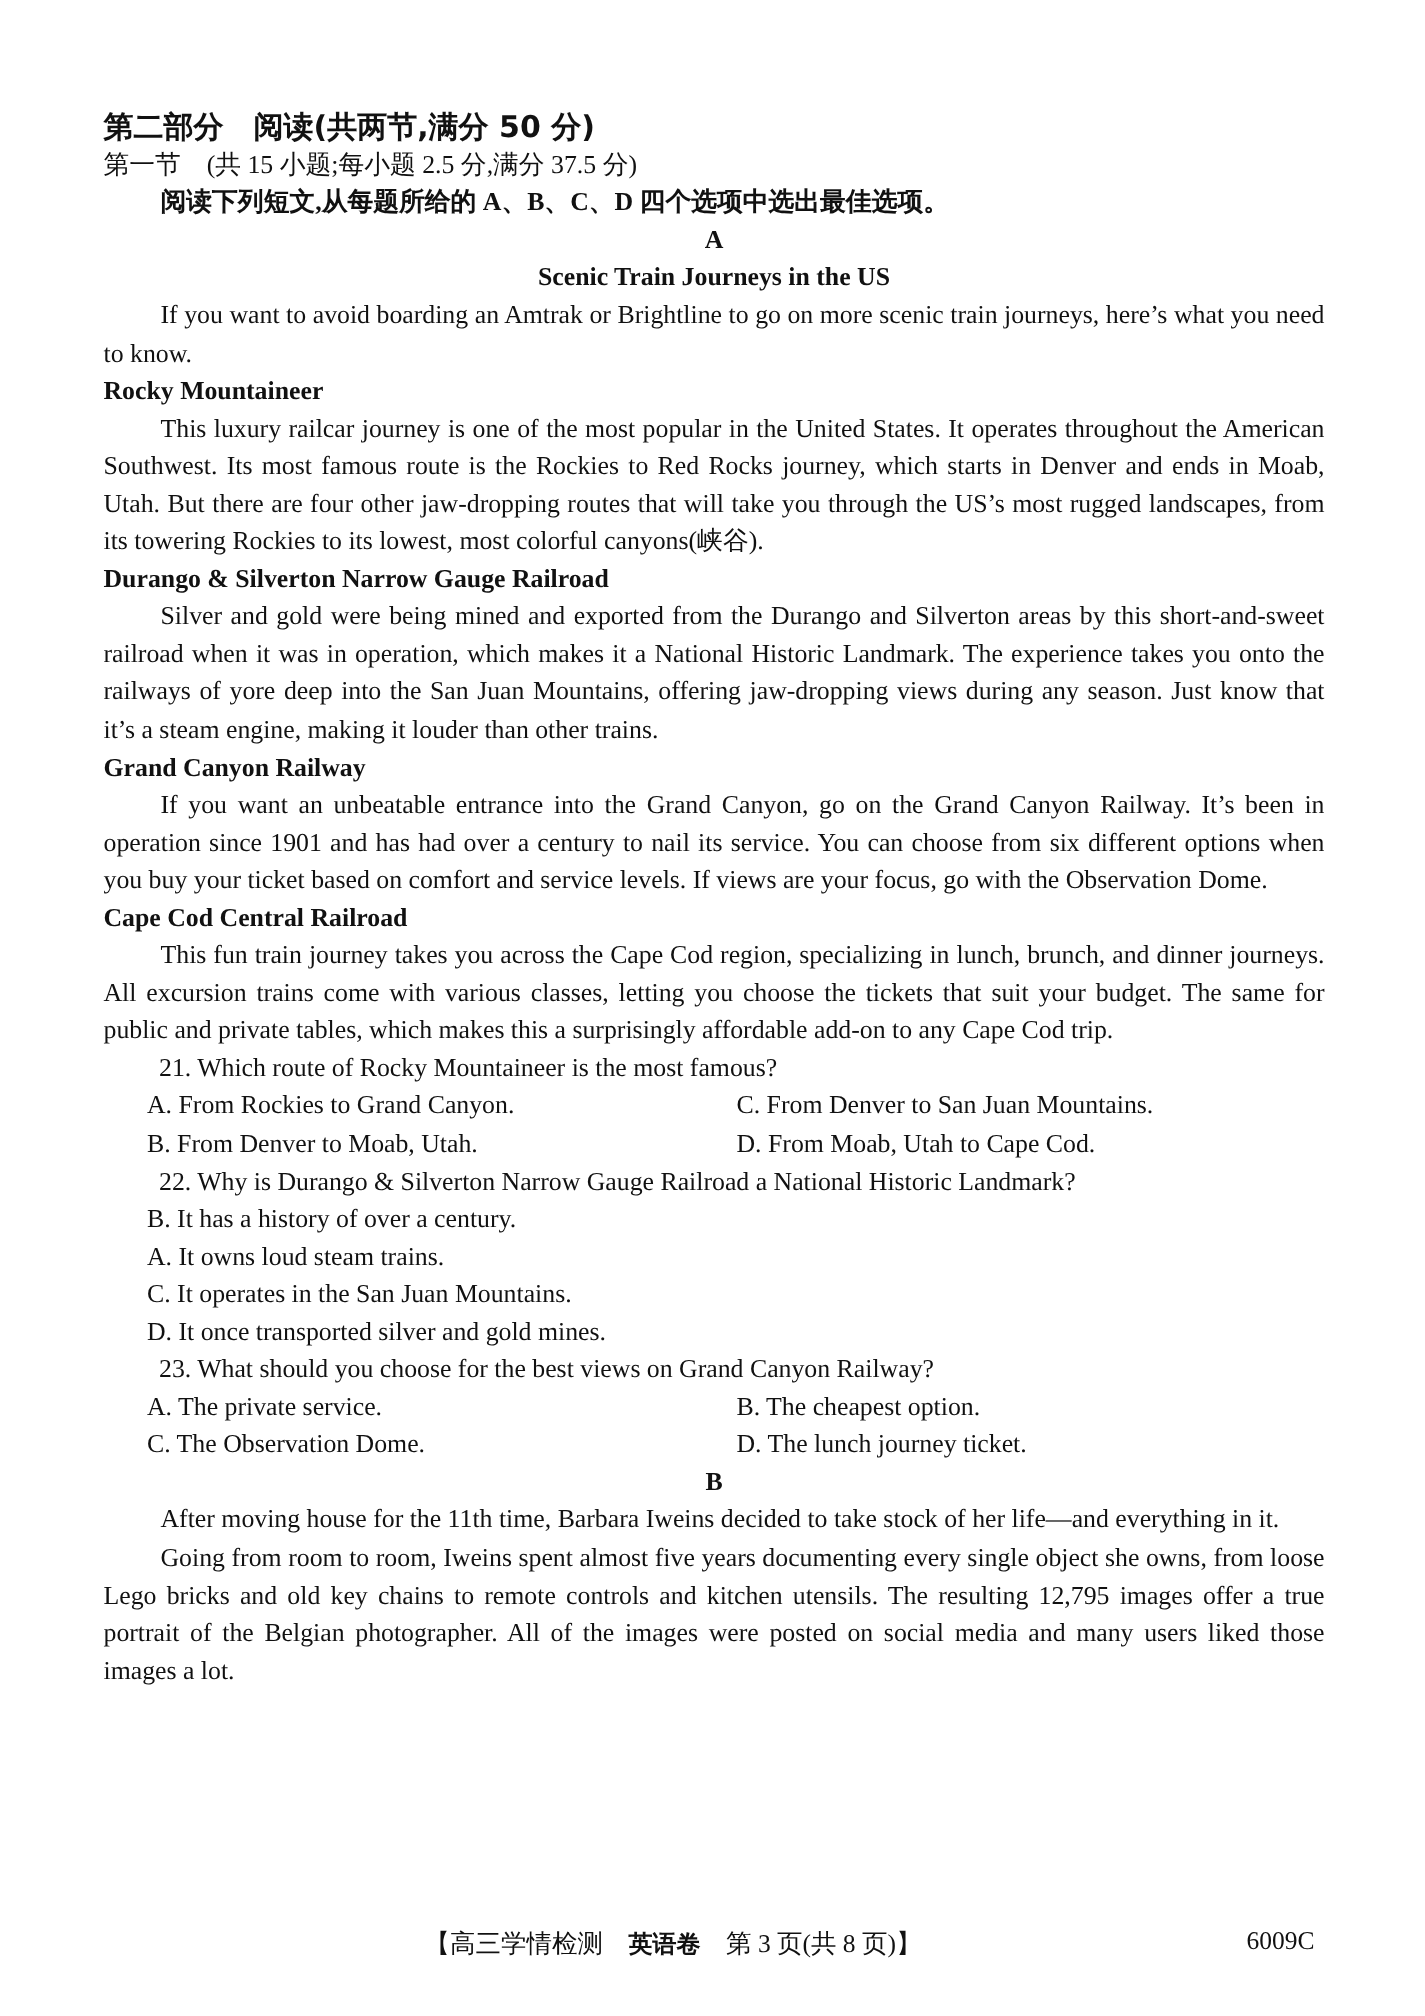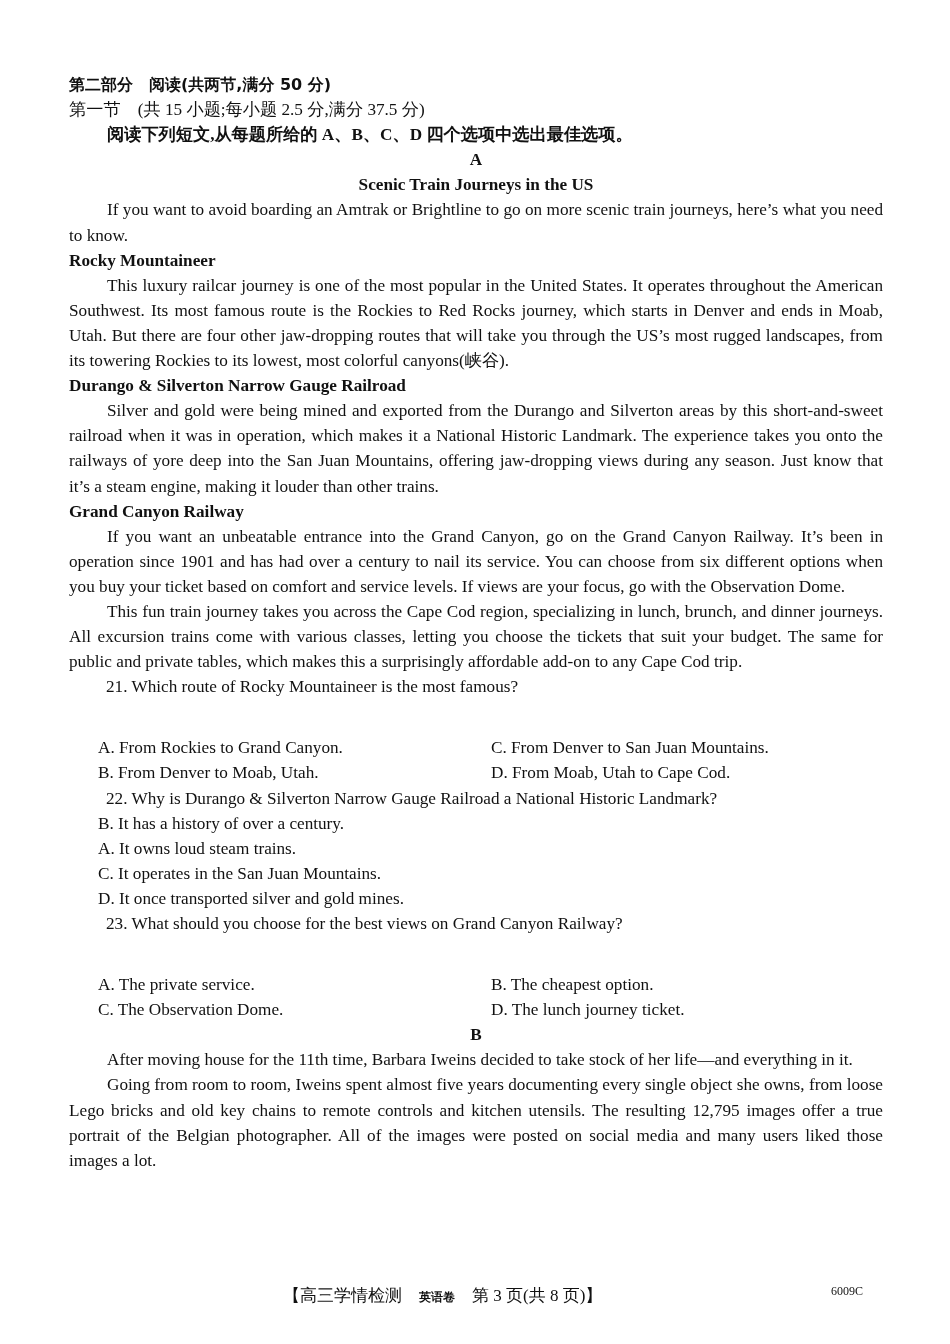--- a/index.html
+++ b/index.html
@@ -17,51 +17,50 @@
     }
     .page {
       position: absolute;
       left: 69px;
       top: 72px;
       width: 814px;
       font-size: 17.2px;
       line-height: 25.1px;
     }
     .line { display: block; white-space: nowrap; }
-    .cjk-bold { font-family: "DejaVu Sans", sans-serif; font-weight: bold; font-size: 16px; }
+    .cjk-bold { font-family: "DejaVu Sans", sans-serif; font-weight: bold; font-size: 20px; }
     .indent { padding-left: 38px; font-weight: bold; }
     .center { text-align: center; }
     .heading { font-weight: bold; font-family: "Liberation Serif", serif; }
     .para {
       text-align: justify;
       text-align-last: left;
     }
     .para .first { display: inline-block; width: 38px; }
     .question { white-space: nowrap; margin-left: 37px; }
     .options-grid {
       display: grid;
       grid-template-columns: 393px 393px;
       padding-left: 29px;
-      margin-top: 36px;
     }
     .opt { white-space: nowrap; }
     .opt-single { padding-left: 29px; white-space: nowrap; }
     .footer {
       position: absolute;
       top: 1284px;
       left: 283px;
       font-size: 17px;
       white-space: nowrap;
     }
-    .footer .strong { font-weight: bold; font-family: Liberation Mono, monospace; font-size: 12px; }
+    .footer .strong { font-weight: bold; font-family: Liberation Mono, monospace; font-size: 16px; }
     .code {
       position: absolute;
       top: 1284px;
       left: 831px;
-      font-size: 12px;
+      font-size: 17px;
     }
   </style>
 </head>
 <body>
 
 <div class="page">
   <span class="line cjk-bold">第二部分　阅读(共两节,满分 50 分)</span>
   <span class="line">第一节　(共 15 小题;每小题 2.5 分,满分 37.5 分)</span>
   <span class="line indent">阅读下列短文,从每题所给的 A、B、C、D 四个选项中选出最佳选项。</span>
 
@@ -71,20 +70,21 @@
 
   <span class="line heading">Rocky Mountaineer</span>
   <div class="para"><span class="first"></span><span>This luxury railcar journey is one of the most popular in the United States. It operates throughout the American Southwest. Its most famous route is the Rockies to Red Rocks journey, which starts in Denver and ends in Moab, Utah. But there are four other jaw-dropping routes that will take you through the US’s most rugged landscapes, from its towering Rockies to its lowest, most colorful canyons(峡谷).</span></div>
 
   <span class="line heading">Durango &amp; Silverton Narrow Gauge Railroad</span>
   <div class="para"><span class="first"></span><span>Silver and gold were being mined and exported from the Durango and Silverton areas by this short-and-sweet railroad when it was in operation, which makes it a National Historic Landmark. The experience takes you onto the railways of yore deep into the San Juan Mountains, offering jaw-dropping views during any season. Just know that it’s a steam engine, making it louder than other trains.</span></div>
 
   <span class="line heading">Grand Canyon Railway</span>
   <div class="para"><span class="first"></span><span>If you want an unbeatable entrance into the Grand Canyon, go on the Grand Canyon Railway. It’s been in operation since 1901 and has had over a century to nail its service. You can choose from six different options when you buy your ticket based on comfort and service levels. If views are your focus, go with the Observation Dome.</span></div>
 
+  <span class="line heading">Cape Cod Central Railroad</span>
   <div class="para"><span class="first"></span><span>This fun train journey takes you across the Cape Cod region, specializing in lunch, brunch, and dinner journeys. All excursion trains come with various classes, letting you choose the tickets that suit your budget. The same for public and private tables, which makes this a surprisingly affordable add-on to any Cape Cod trip.</span></div>
 
   <div class="question">21. Which route of Rocky Mountaineer is the most famous?</div>
   <div class="options-grid">
     <span class="opt">A. From Rockies to Grand Canyon.</span>
     <span class="opt">C. From Denver to San Juan Mountains.</span>
     <span class="opt">B. From Denver to Moab, Utah.</span>
     <span class="opt">D. From Moab, Utah to Cape Cod.</span>
   </div>
 

